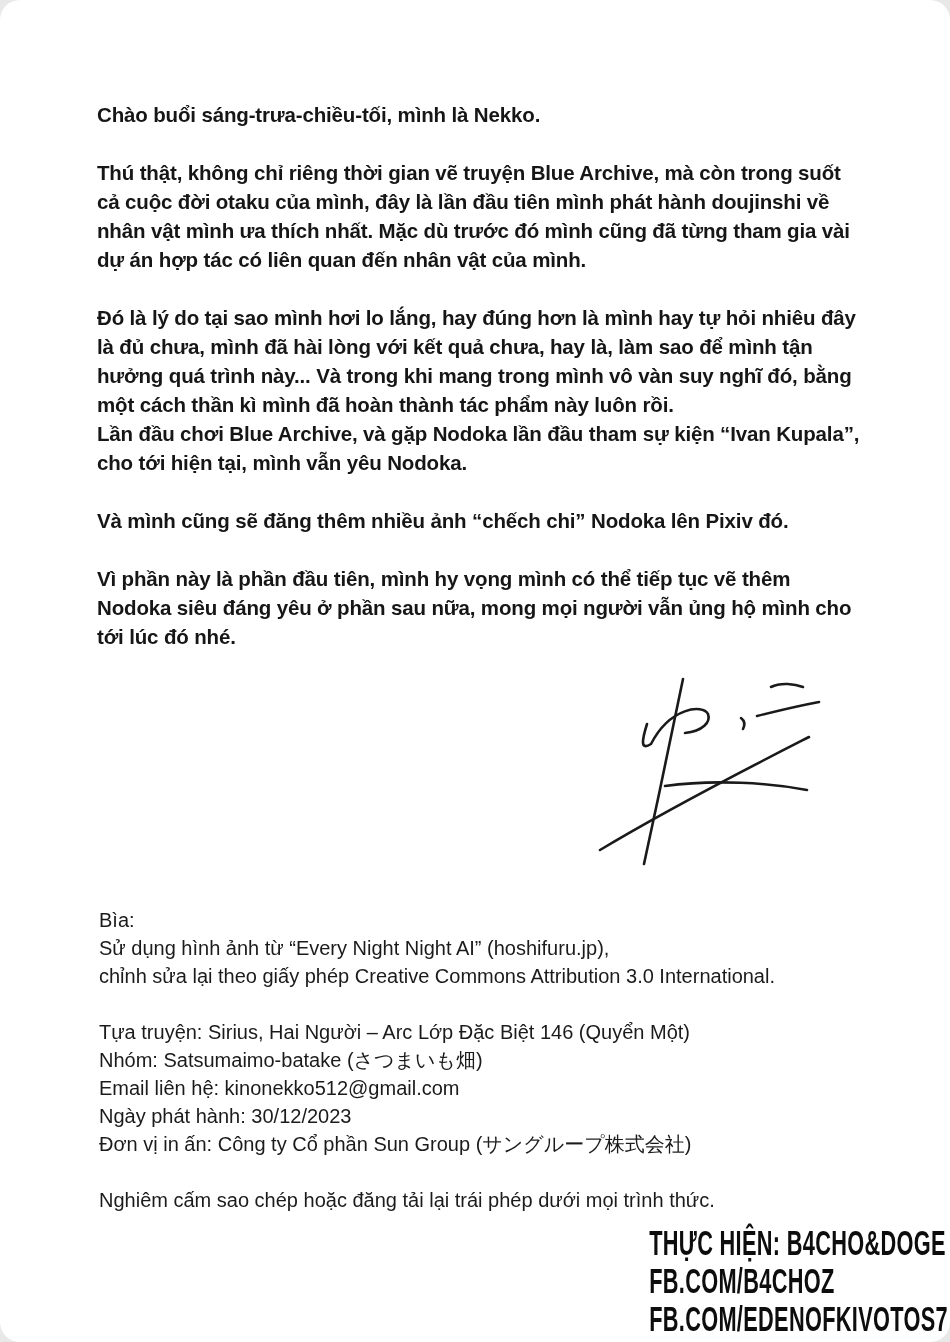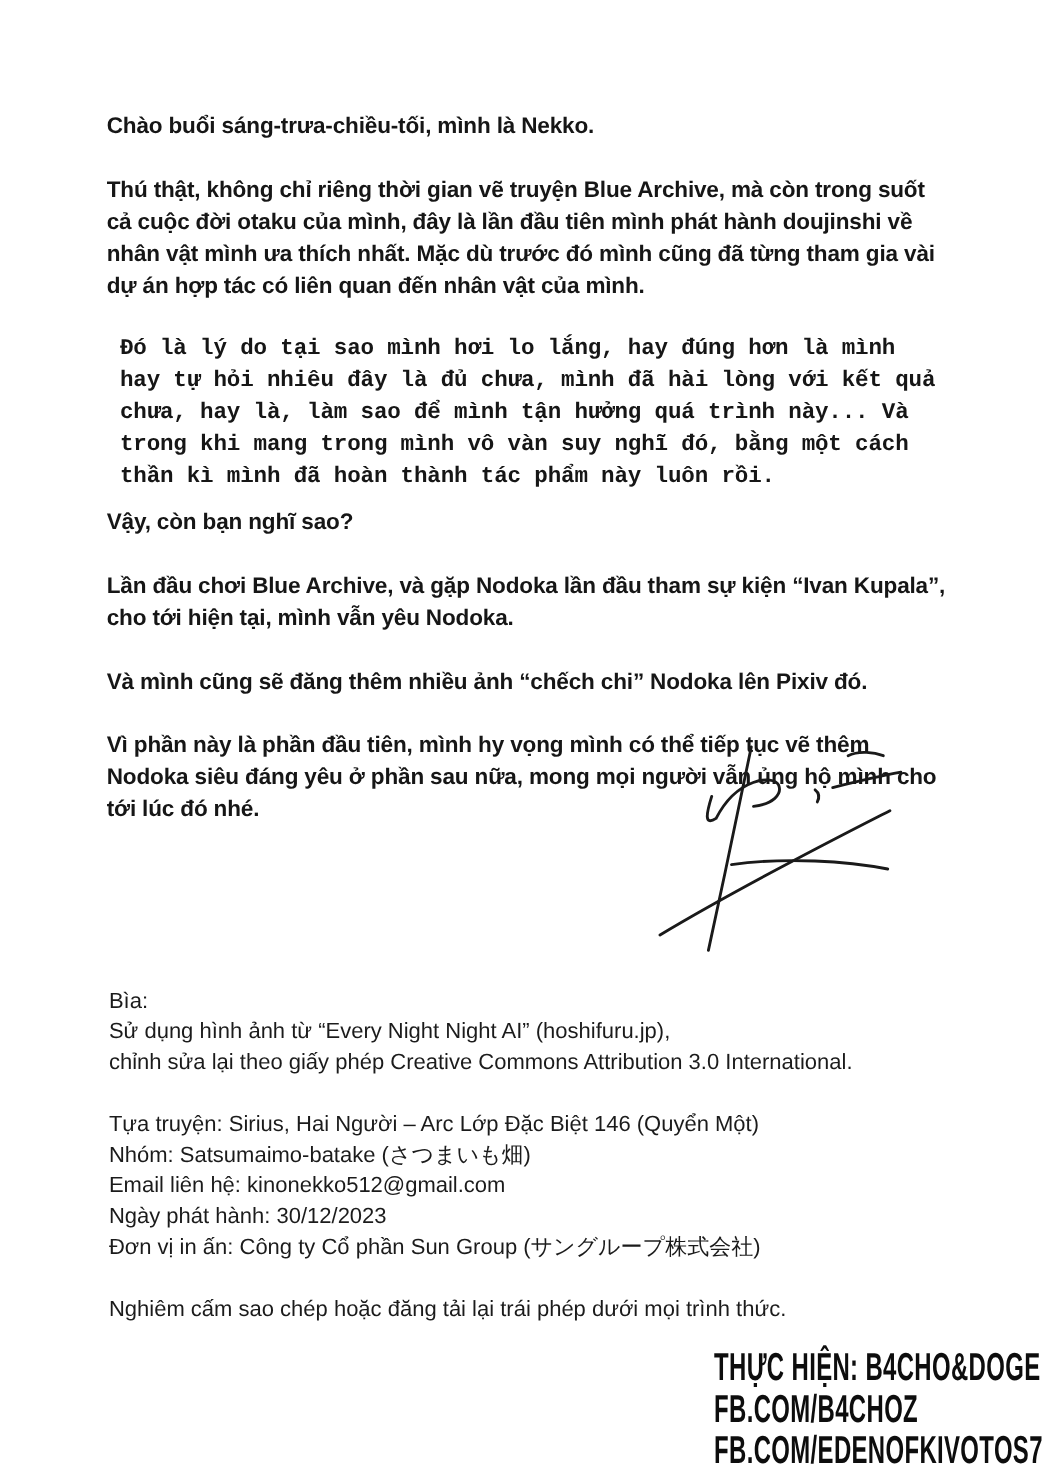--- a/index.html
+++ b/index.html
@@ -4,37 +4,38 @@
 <style>
   html, body { margin: 0; padding: 0; background: #e8e8e8; }
   .page {
     position: relative;
     width: 950px;
     height: 1342px;
     margin: 0 auto;
     background: #ffffff;
     overflow: hidden;
     color: #161616;
+    border-radius: 20px;
   }
 
   
   .afterword {
     position: absolute;
     left: 97px;
     top: 100px;
     width: 768px;
     font-family: "Liberation Sans", sans-serif;
     font-weight: 700;
     font-size: 20.5px;
     line-height: 29px;
     letter-spacing: -0.15px;
     color: #161616;
   }
   .afterword p { margin: 0 0 29px 0; }
-  .afterword p.no-gap { margin: 12px; font-family: Liberation Mono, monospace; }
+  .afterword p.no-gap { margin: 0; }
 
   
   .signature {
     position: absolute;
     left: 555px;
     top: 652px;
     width: 350px;
     height: 250px;
   }
   .signature svg { width: 100%; height: 100%; }
@@ -44,21 +45,21 @@
     position: absolute;
     left: 99px;
     top: 896px;
     width: 800px;
     font-family: "Liberation Sans", "DejaVu Sans", sans-serif;
     font-weight: 400;
     font-size: 20px;
     line-height: 28px;
     color: #1b1b1b;
   }
-  .credits .group { margin: 0 0 28px 0; }
+  .credits .group { margin: 10px 0 28px 0; }
   .credits div[data-bind] { white-space: nowrap; }
 
   
   .fb-credit {
     position: absolute;
     right: 2px;
     bottom: 4px;
     text-align: left;
     font-family: "Liberation Sans", sans-serif;
     font-weight: 900;
@@ -102,21 +103,20 @@
 </style>
 </head>
 <body>
 
 <div class="page">
 
   <div class="afterword">
     <p data-bind="afterword.p1">Chào buổi sáng-trưa-chiều-tối, mình là Nekko.</p>
     <p data-bind="afterword.p2">Thú thật, không chỉ riêng thời gian vẽ truyện Blue Archive, mà còn trong suốt cả cuộc đời otaku của mình, đây là lần đầu tiên mình phát hành doujinshi về nhân vật mình ưa thích nhất. Mặc dù trước đó mình cũng đã từng tham gia vài dự án hợp tác có liên quan đến nhân vật của mình.</p>
     <p class="no-gap" data-bind="afterword.p3">Đó là lý do tại sao mình hơi lo lắng, hay đúng hơn là mình hay tự hỏi nhiêu đây là đủ chưa, mình đã hài lòng với kết quả chưa, hay là, làm sao để mình tận hưởng quá trình này... Và trong khi mang trong mình vô vàn suy nghĩ đó, bằng một cách thần kì mình đã hoàn thành tác phẩm này luôn rồi.</p>
-    <p data-bind="afterword.p3b">Vậy, còn bạn nghĩ sao?</p>
     <p data-bind="afterword.p4">Lần đầu chơi Blue Archive, và gặp Nodoka lần đầu tham sự kiện “Ivan Kupala”, cho tới hiện tại, mình vẫn yêu Nodoka.</p>
     <p data-bind="afterword.p6">Và mình cũng sẽ đăng thêm nhiều ảnh “chếch chi” Nodoka lên Pixiv đó.</p>
     <p data-bind="afterword.p5">Vì phần này là phần đầu tiên, mình hy vọng mình có thể tiếp tục vẽ thêm Nodoka siêu đáng yêu ở phần sau nữa, mong mọi người vẫn ủng hộ mình cho tới lúc đó nhé.</p>
   </div>
 
   <div class="signature">
     <svg viewBox="0 0 350 250" xmlns="http://www.w3.org/2000/svg" fill="none" stroke="#1a1a1a" stroke-width="2.6" stroke-linecap="round">
       <path d="M128,27 C121,62 102,152 89,212"></path>
       <path d="M92,72 C87,88 85,99 96,92 C115,55 148,52 153,62 C156,70 148,79 130,81"></path>
       <path d="M186,66 C190,69 190,73 188,77"></path>

